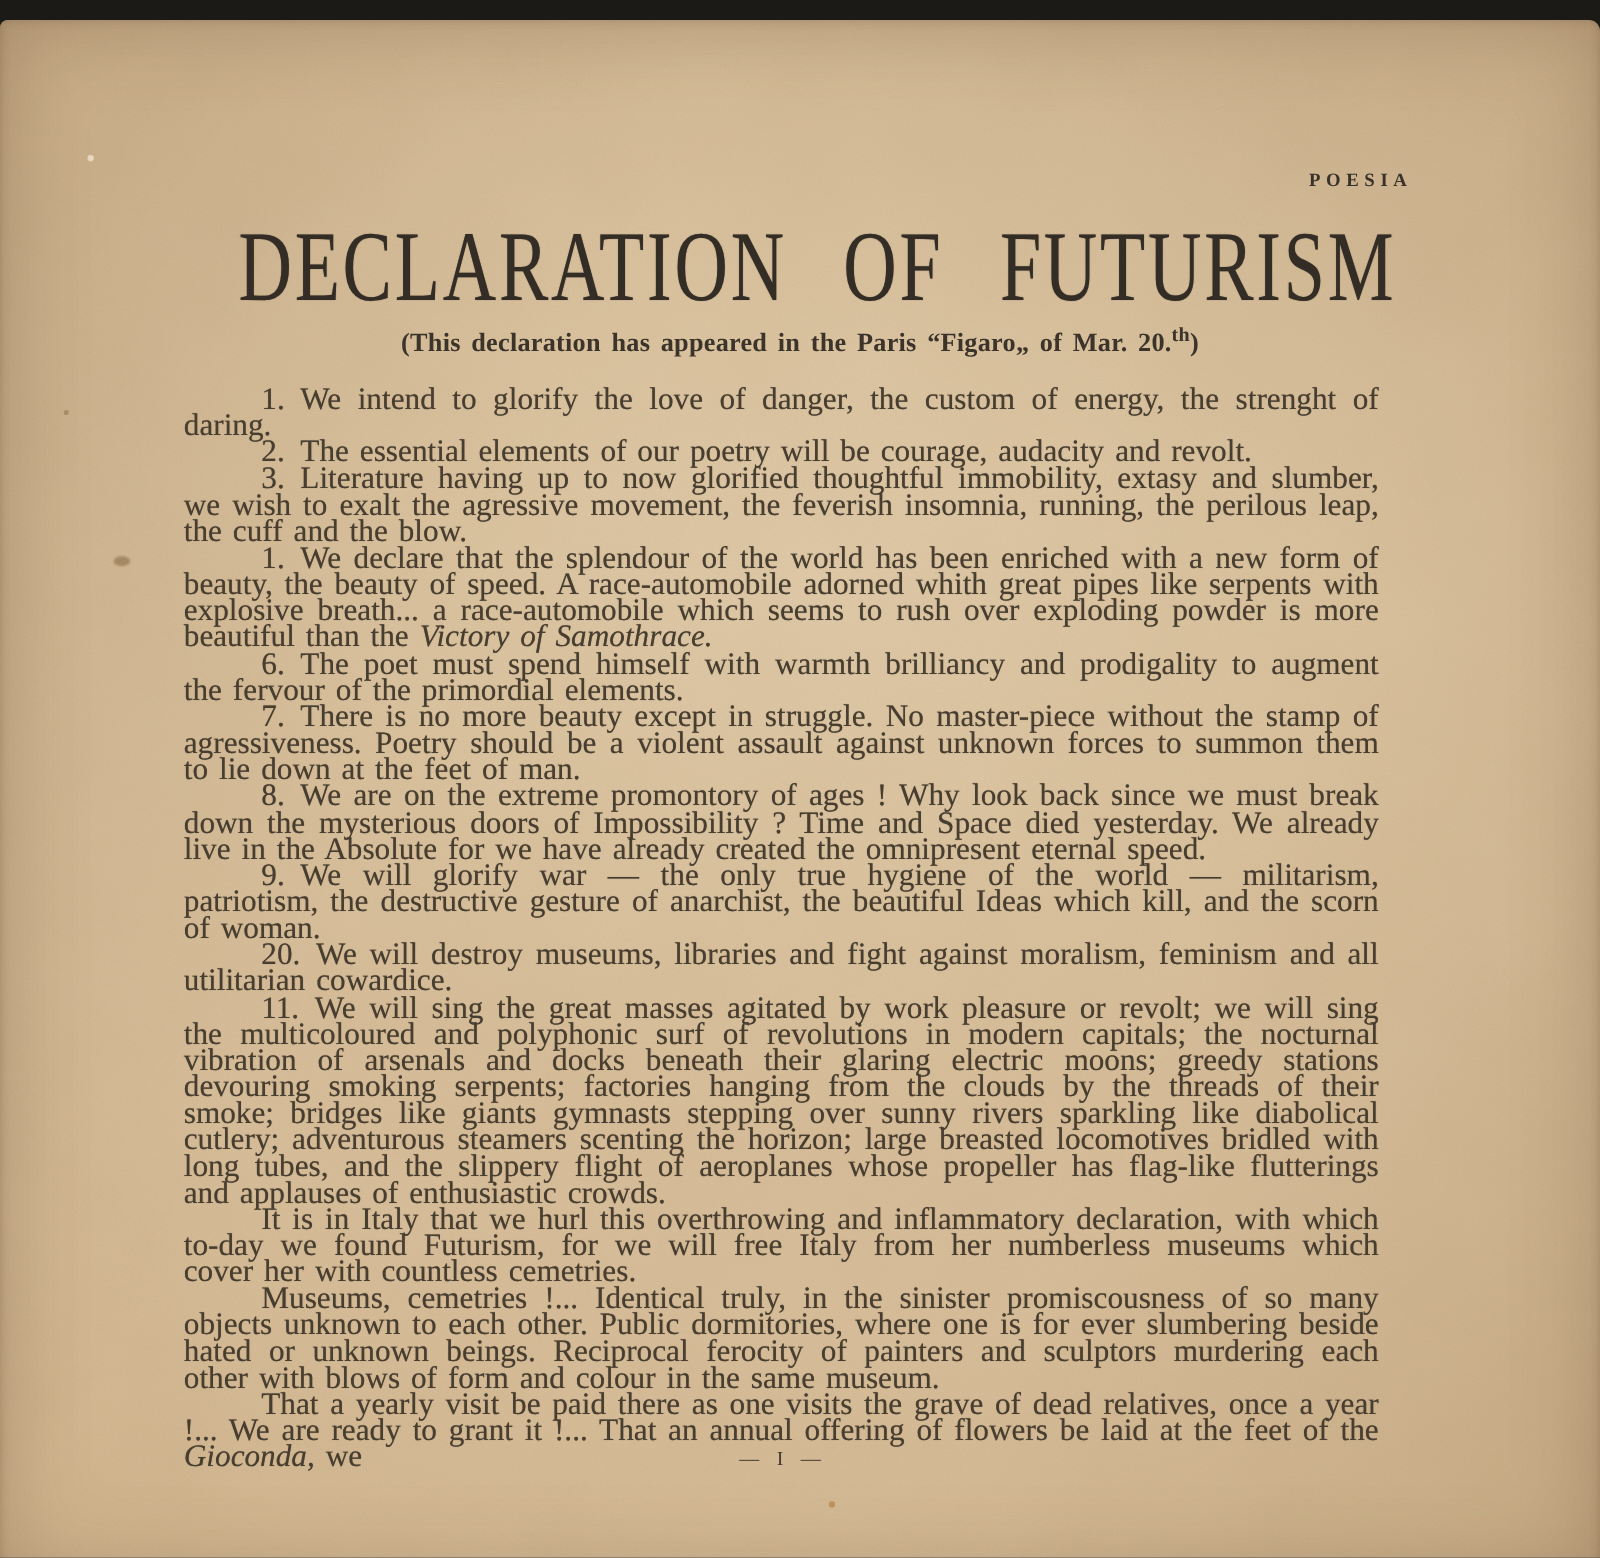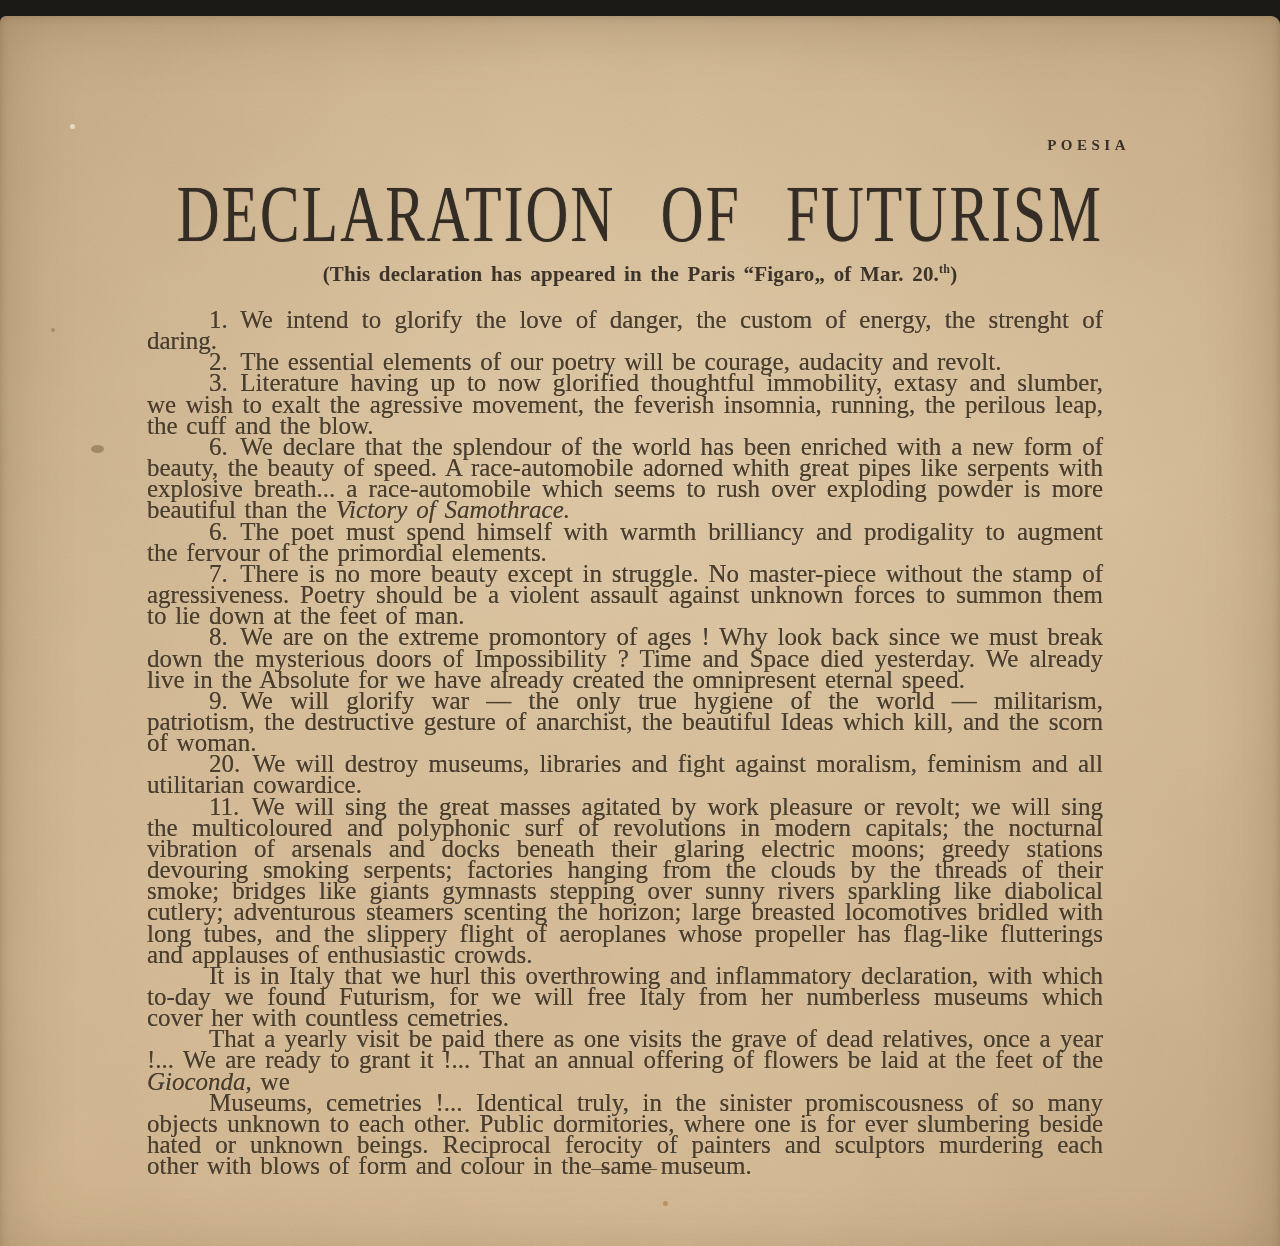--- a/index.html
+++ b/index.html
@@ -26,35 +26,35 @@
   .grain{
     position:absolute;left:0;top:0;width:1280px;height:1246px;
     mix-blend-mode:multiply;opacity:.55;pointer-events:none;
   }
   .speck{position:absolute;border-radius:50%;pointer-events:none;}
   .running-head{
     position:absolute;top:121px;right:150px;
     font-size:15px;letter-spacing:4.5px;font-weight:bold;
     color:#39322a;
   }
-  .title-wrap{position:absolute;top:158px;left:0;width:1280px;text-align:center;white-space:nowrap;}
+  .title-wrap{position:absolute;top:158px;left:0;width:1280px;text-align:right;white-space:nowrap;}
   .title{
     display:inline-block;
     font-size:80px;line-height:1;font-weight:400;
     letter-spacing:3px;word-spacing:38px;
     color:#332d26;
     transform:scaleX(0.74);transform-origin:50% 50%;
     text-shadow:0 0 1px rgba(50,43,34,0.55);
   }
   .subtitle{
     position:absolute;top:246px;left:0;width:1280px;text-align:center;
     font-size:21px;font-weight:bold;color:#3c342a;
     word-spacing:3px;letter-spacing:.2px;
   }
-  .subtitle sup{font-size:12px;vertical-align:super;line-height:0;text-align:right;}
+  .subtitle sup{font-size:16px;vertical-align:super;line-height:0;text-align:right;}
   .body-text{
     position:absolute;top:293px;left:147px;width:956px;
     font-size:25px;line-height:21.15px;
     color:#483e30;
     text-align:justify;
     word-spacing:2.5px;
     text-shadow:0 0 .6px rgba(72,62,48,0.65);
   }
   .body-text p{margin:0;text-indent:62px;}
   .body-text .it{font-style:italic;}
@@ -93,27 +93,27 @@
   <div class="title-wrap">
     <h1 class="title" style="margin:0;font-weight:400;">DECLARATION OF FUTURISM</h1>
   </div>
 
   <div class="subtitle"><span>(This declaration has appeared in the Paris “Figaro„ of Mar. 20.</span><sup>th</sup><span>)</span></div>
 
   <div class="body-text">
       <p><span>1. We intend to glorify the love of danger, the custom of energy, the strenght of daring.</span></p>
       <p><span>2. The essential elements of our poetry will be courage, audacity and revolt.</span></p>
       <p><span>3. Literature having up to now glorified thoughtful immobility, extasy and slumber, we wish to exalt the agressive movement, the feverish insomnia, running, the perilous leap, the cuff and the blow.</span></p>
-      <p><span>6. We declare that the splendour of the world has been enriched with a new form of beauty, the beauty of speed. A race-automobile adorned whith great pipes like serpents with explosive breath... a race-automobile which seems to rush over exploding powder is more beautiful than the </span><span class="it">Victory of Samothrace.</span></p>
+      <p><span>1. We declare that the splendour of the world has been enriched with a new form of beauty, the beauty of speed. A race-automobile adorned whith great pipes like serpents with explosive breath... a race-automobile which seems to rush over exploding powder is more beautiful than the </span><span class="it">Victory of Samothrace.</span></p>
       <p><span>6. The poet must spend himself with warmth brilliancy and prodigality to augment the fervour of the primordial elements.</span></p>
       <p><span>7. There is no more beauty except in struggle. No master-piece without the stamp of agressiveness. Poetry should be a violent assault against unknown forces to summon them to lie down at the feet of man.</span></p>
       <p><span>8. We are on the extreme promontory of ages !  Why look back since we must break down the mysterious doors of Impossibility ?  Time and Space died yesterday. We already live in the Absolute for we have already created the omnipresent eternal speed.</span></p>
       <p><span>9. We will glorify war — the only true hygiene of the world — militarism, patriotism, the destructive gesture of anarchist, the beautiful Ideas which kill, and the scorn of woman.</span></p>
       <p><span>20. We will destroy museums, libraries and fight against moralism, feminism and all utilitarian cowardice.</span></p>
       <p><span>11. We will sing the great masses agitated by work pleasure or revolt; we will sing the multicoloured and polyphonic surf of revolutions in modern capitals; the nocturnal vibration of arsenals and docks beneath their glaring electric moons; greedy stations devouring smoking serpents; factories hanging from the clouds by the threads of their smoke; bridges like giants gymnasts stepping over sunny rivers sparkling like diabolical cutlery; adventurous steamers scenting the horizon; large breasted locomotives bridled with long tubes, and the slippery flight of aeroplanes whose propeller has flag-like flutterings and applauses of enthusiastic crowds.</span></p>
       <p><span>It is in Italy that we hurl this overthrowing and inflammatory declaration, with which to-day we found Futurism, for we will free Italy from her numberless museums which cover her with countless cemetries.</span></p>
+      <p><span>Museums, cemetries !...  Identical truly, in the sinister promiscousness of so many objects unknown to each other. Public dormitories, where one is for ever slumbering beside hated or unknown beings. Reciprocal ferocity of painters and sculptors murdering each other with blows of form and colour in the same museum.</span></p>
       <p><span>That a yearly visit be paid there as one visits the grave of dead relatives, once a year !...  We are ready to grant it !...  That an annual offering of flowers be laid at the feet of the </span><span class="it">Gioconda,</span><span> we</span></p>
-      <p><span>Museums, cemetries !...  Identical truly, in the sinister promiscousness of so many objects unknown to each other. Public dormitories, where one is for ever slumbering beside hated or unknown beings. Reciprocal ferocity of painters and sculptors murdering each other with blows of form and colour in the same museum.</span></p>
     </div>
 
   <div class="folio">— I —</div>
 
 </div>
 
 </body></html>

